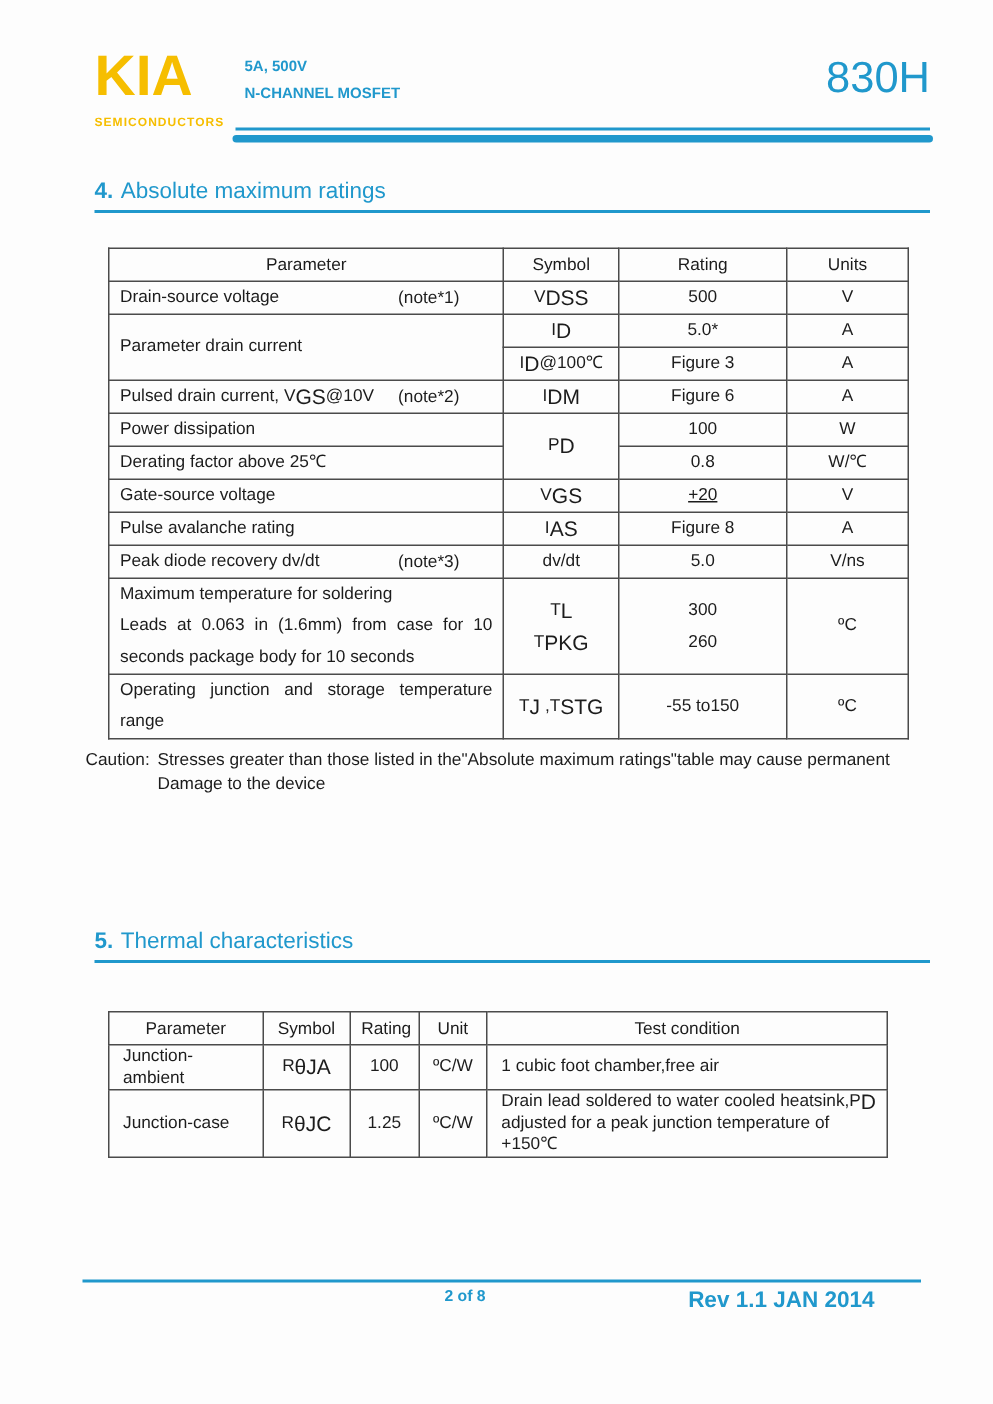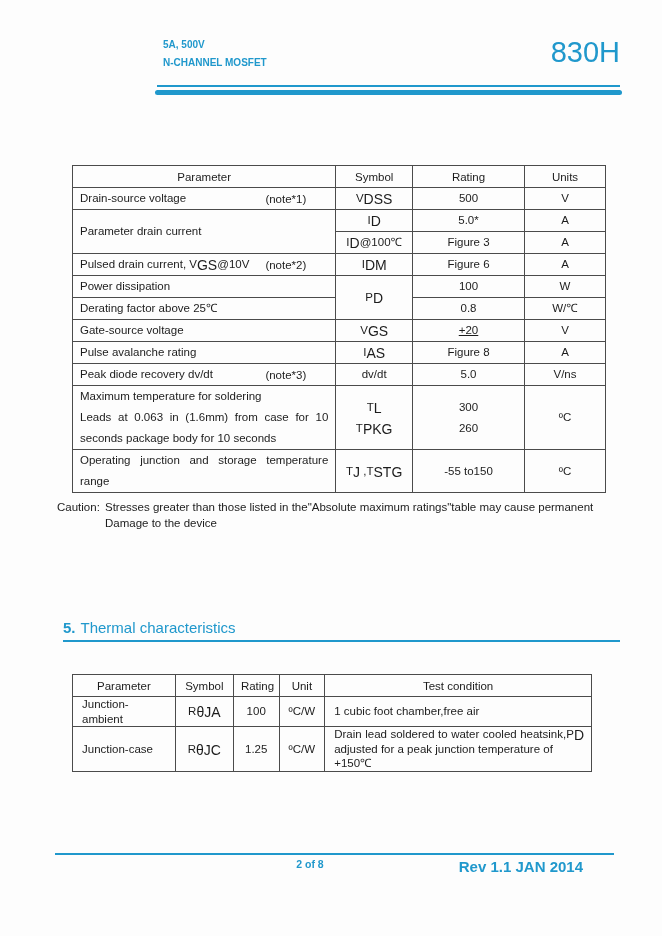--- a/index.html
+++ b/index.html
@@ -50,28 +50,35 @@
   
   .footer-line{position:absolute;left:55px;right:48px;top:853px;height:2px;background:var(--accent);}
   .footer-page{position:absolute;left:255px;top:858px;width:110px;text-align:center;font-size:10.5px;font-weight:bold;color:var(--accent);}
   .footer-rev{position:absolute;right:79px;top:858px;font-size:15px;font-weight:bold;color:var(--accent);}
 </style>
 </head>
 <body>
 
 <div class="page">
 
+  <div class="logo">
+    <div class="logo-text">KIA</div>
+    <div class="logo-sub">SEMICONDUCTORS</div>
+  </div>
   <div class="product">
     <div>5A, 500V</div>
     <div>N-CHANNEL MOSFET</div>
   </div>
   <div class="part-number">830H</div>
   <div class="hline-thin"></div>
   <div class="hline-thick"></div>
 
+  <div class="section-heading" id="sec4">
+    <span class="num">4.</span><span>Absolute maximum ratings</span>
+  </div>
 
   <table id="amr-table">
     <colgroup>
       <col style="width:49.4%">
         <col style="width:14.4%">
         <col style="width:21.0%">
         <col style="width:15.2%">
     </colgroup>
     <tbody id="amr-body">
         <tr>

